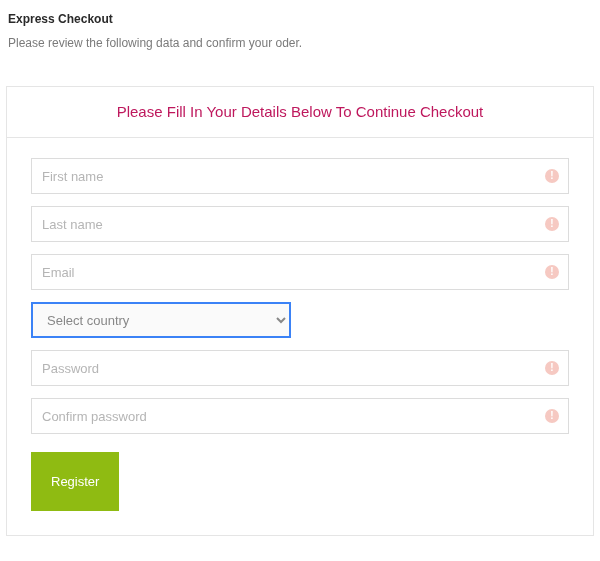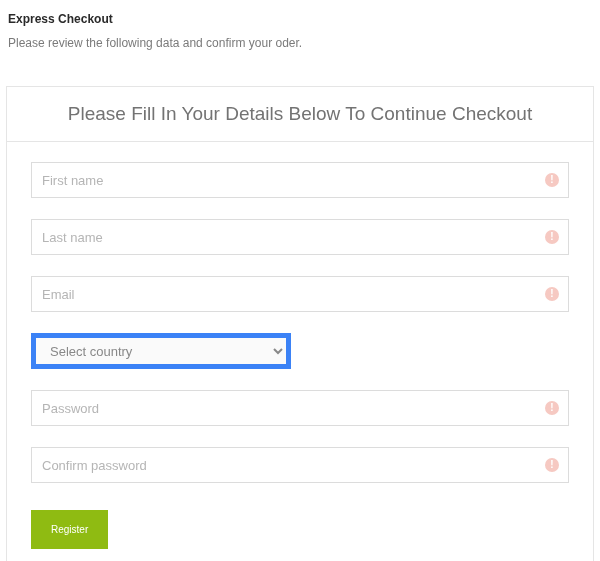--- a/index.html
+++ b/index.html
@@ -29,50 +29,50 @@
   .panel {
     border: 1px solid #e5e5e5;
     background: #ffffff;
   }
   .panel-header {
     text-align: center;
     padding: 16px 10px;
     border-bottom: 1px solid #e5e5e5;
   }
   .panel-header .panel-title {
-    font-size: 19px;
-    color: #737373;
+    font-size: 15px;
+    color: #be185d;
     font-weight: 500;
   }
   .panel-body {
     padding: 20px 24px 24px 24px;
   }
   .field-wrap {
     position: relative;
-    margin-bottom: 21px;
+    margin-bottom: 12px;
   }
   .field-wrap input[type="text"],
   .field-wrap input[type="password"],
   .field-wrap input[type="email"] {
     width: 100%;
     height: 36px;
     border: 1px solid #dcdcdc;
     padding: 0 34px 0 10px;
     font-size: 13px;
     color: #555;
     outline: none;
     background: #fff;
   }
   .field-wrap input::placeholder {
     color: #b5b5b5;
   }
   .field-wrap select {
     width: 260px;
     height: 36px;
-    border: 5px solid #3b82f6;
+    border: 2px solid #3b82f6;
     padding: 0 10px;
     font-size: 13px;
     color: #888;
     background: #fafafa;
     outline: none;
   }
   .req-icon {
     position: absolute;
     right: 10px;
     top: 50%;
@@ -85,22 +85,22 @@
     font-size: 10px;
     line-height: 14px;
     text-align: center;
     font-weight: bold;
   }
   .btn-primary {
     display: inline-block;
     background: #8fbb12;
     color: #ffffff;
     border: none;
-    padding: 14px 20px;
-    font-size: 10px;
+    padding: 22px 20px;
+    font-size: 13px;
     cursor: pointer;
     margin-top: 6px;
   }
 </style>
 </head>
 <body>
 
 <div class="page">
 
   <h1 class="page-title">Express Checkout</h1>

